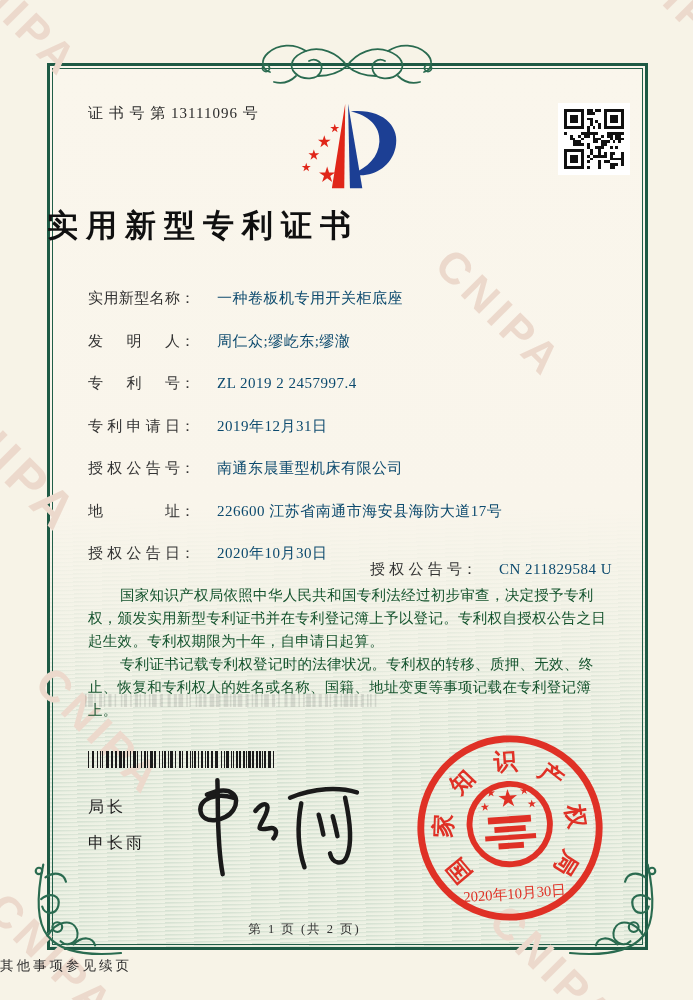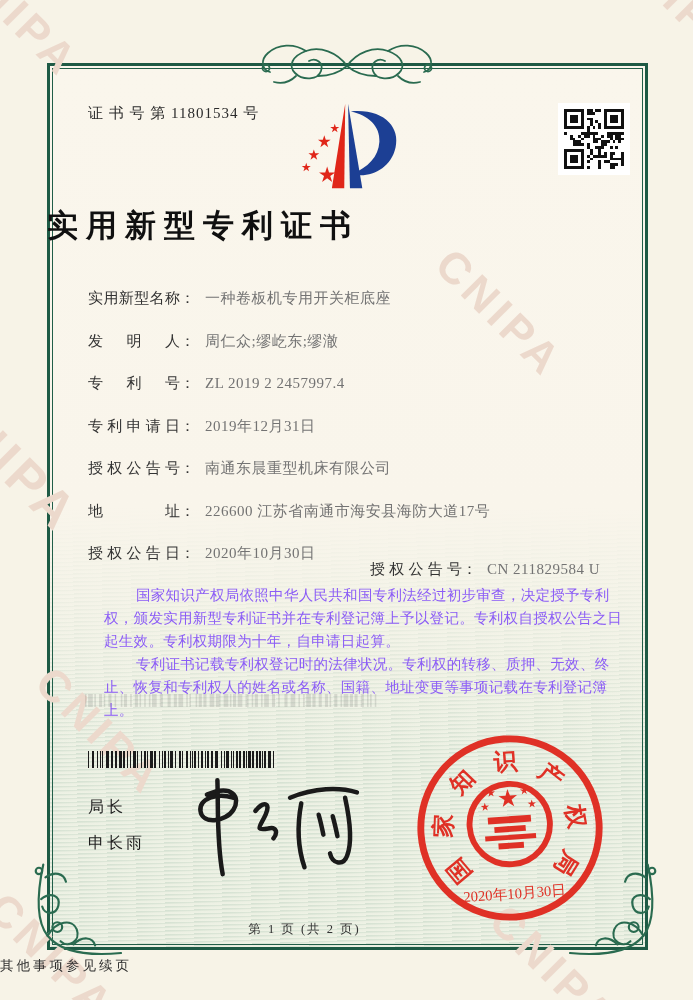--- a/index.html
+++ b/index.html
@@ -22,24 +22,24 @@
   .content{position:absolute;inset:0;z-index:3}
   .abs{position:absolute}
 
   .certno{left:88px;top:104px;font-size:15px;color:#2b2b2b;letter-spacing:1px}
   .title{left:47px;top:205px;width:664px;text-align:left;font-size:31px;font-weight:bold;
          color:#101010;letter-spacing:8px}
 
   .fields{left:88px;top:289px;width:525px;font-size:15px;color:#333}
   .frow{margin-bottom:21.5px;height:21px;position:relative;white-space:nowrap}
   .flabel{display:inline-block;width:92px;text-align:justify;text-align-last:justify;color:#333}
-  .fvalue{margin-left:10px;letter-spacing:.5px;color:#737373}
+  .fvalue{margin-left:22px;letter-spacing:.5px;color:#0c4a6e}
   .pair2{position:absolute;left:282px;top:16px}
 
-  .body-text{left:104px;top:584px;width:520px;font-size:14.5px;line-height:23px;color:#8b5cf6}
+  .body-text{left:88px;top:584px;width:520px;font-size:14.5px;line-height:23px;color:#14532d}
   .body-text p{margin:0;text-indent:2.2em;letter-spacing:.3px}
 
   .qrbox{left:558px;top:103px;width:60px;height:60px;background:#fff;padding:6px}
   .barcode{left:88px;top:751px;width:190px;height:17px}
   .barcode-faded{left:85px;top:694px;width:296px;height:13px;opacity:.16}
 
   .signer{left:88px;font-size:16px;color:#1d1d1d;letter-spacing:3px}
   .sig-svg{left:188px;top:770px}
   .seal{left:412px;top:730px;transform:rotate(-4deg)}
 
@@ -101,21 +101,21 @@
       <path d="M16,6 C10,34 9,58 20,72 C32,87 56,91 88,88"></path>
       <path d="M20,72 C28,58 43,56 47,66 C51,77 39,84 32,77"></path>
       <path d="M14,38 C23,31 32,35 30,44 C28,53 17,53 15,45"></path>
       <path d="M18,18 C26,12 35,14 37,22"></path>
       <path d="M44,80 C52,72 62,73 64,81"></path>
       <circle cx="29" cy="64" r="4.5"></circle>
       <circle cx="12" cy="12" r="3"></circle>
     </g>
   </svg>
 
-  <div class="abs certno">证 书 号 第 11801534 号</div>
+  <div class="abs certno">证 书 号 第 13111096 号</div>
 
   <svg class="abs" style="left:292px;top:99px" width="114" height="97" viewBox="0 0 120 100">
     <defs>
       <path id="star" d="M0,-1 L0.224,-0.309 0.951,-0.309 0.363,0.118 0.588,0.809 0,0.382 -0.588,0.809 -0.363,0.118 -0.951,-0.309 -0.224,-0.309 Z"></path>
     </defs>
     <path d="M62,12 C97,9 114,29 109,50 C104,73 81,83 63,78 C80,71 91,60 92,44 C93,27 80,16 62,12 Z" fill="#1c3f94"></path>
     <path d="M56,4 L42,93 L55,93 Z" fill="#e02619"></path>
     <path d="M59,4 L61,93 L74,93 Z" fill="#1c3f94"></path>
     <use href="#star" transform="translate(45,30) scale(5)" fill="#e02619"></use>
     <use href="#star" transform="translate(34,44) scale(7)" fill="#e02619"></use>

